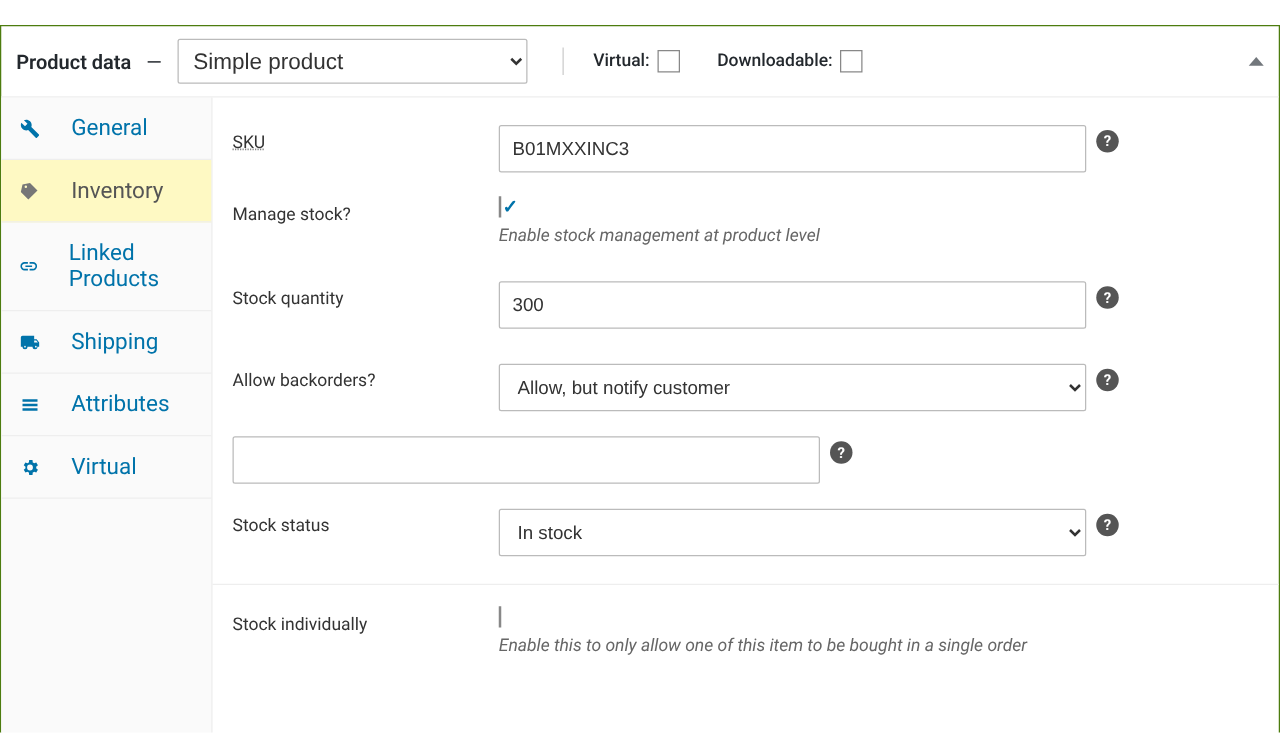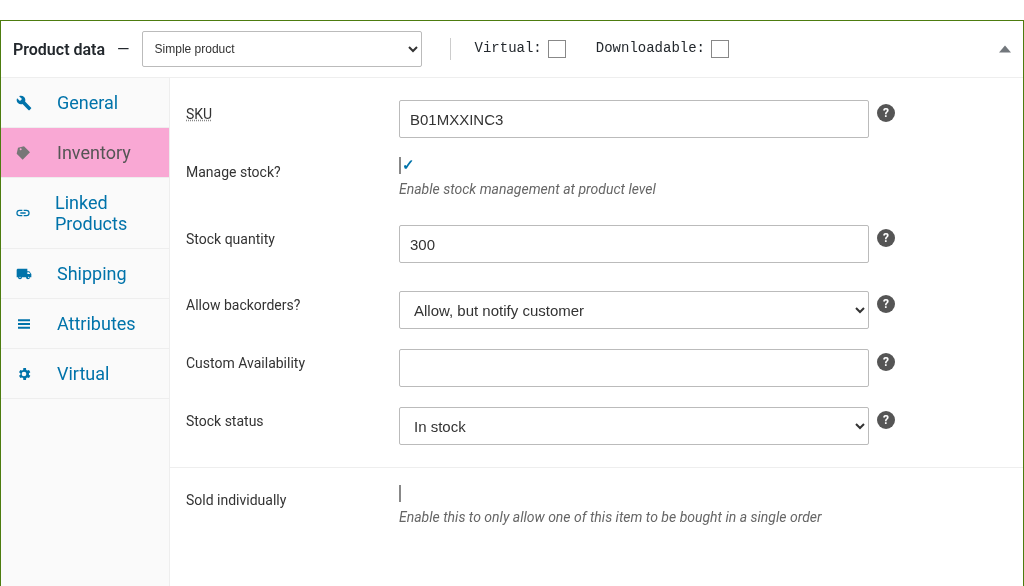--- a/index.html
+++ b/index.html
@@ -30,39 +30,38 @@
     color: #23282d;
   }
   .panel-dash {
     font-size: 16px;
     color: #23282d;
     margin: 0 2px;
   }
   .product-type-select {
     height: 36px;
     width: 280px;
-    font-size: 12px;
+    font-size: 18px;
     padding: 4px 8px;
     background: #fff;
     border: 1px solid #bbb;
     border-radius: 2px;
     color: #333;
   }
   .vsep {
     width: 1px;
     height: 22px;
     background: #ccc;
     margin: 0 8px 0 18px;
   }
   .chk-group {
     display: flex;
-    align-items: flex-start;
+    align-items: center;
     gap: 6px;
     margin-left: 6px;
-    font-family: Liberation Mono, monospace;
   }
   .chk-label {
     font-size: 14px;
     color: #23282d;
     font-weight: 500;
   }
   .chk-box {
     width: 18px;
     height: 18px;
     border: 1px solid #888;
@@ -103,21 +102,21 @@
     display: flex;
     align-items: center;
     gap: 24px;
     padding: 14px 14px;
     border-bottom: 1px solid #eee;
     cursor: pointer;
     color: #0073aa;
     font-size: 18px;
   }
   .tab.active {
-    background: #f9a8d4;
+    background: #fef9c3;
     color: #555;
   }
   .tab-icon {
     width: 18px;
     height: 18px;
     display: inline-flex;
     align-items: center;
     justify-content: center;
   }
   .tab-icon svg { display: block; }
@@ -300,21 +299,20 @@
           <select class="select-input">
             <option>Allow, but notify customer</option>
           </select>
         </div>
         <div class="help-col">
           <span class="help-icon">?</span>
         </div>
       </div>
 
       <div class="form-row">
-        <div class="form-label">Custom Availability</div>
         <div class="form-field-wrap">
           <input type="text" class="text-input" value="" style="">
         </div>
         <div class="help-col">
           <span class="help-icon">?</span>
         </div>
       </div>
 
       <div class="form-row">
         <div class="form-label">Stock status</div>
@@ -324,21 +322,21 @@
           </select>
         </div>
         <div class="help-col">
           <span class="help-icon">?</span>
         </div>
       </div>
 
       <hr class="hr">
 
       <div class="form-row tall">
-        <div class="form-label">Sold individually</div>
+        <div class="form-label">Stock individually</div>
         <div class="form-field-wrap" style="width:560px;">
           <span class="chk-box"></span>
           <div class="hint">Enable this to only allow one of this item to be bought in a single order</div>
         </div>
         <div class="help-col"></div>
       </div>
 
     </div>
   </div>
 </div>

